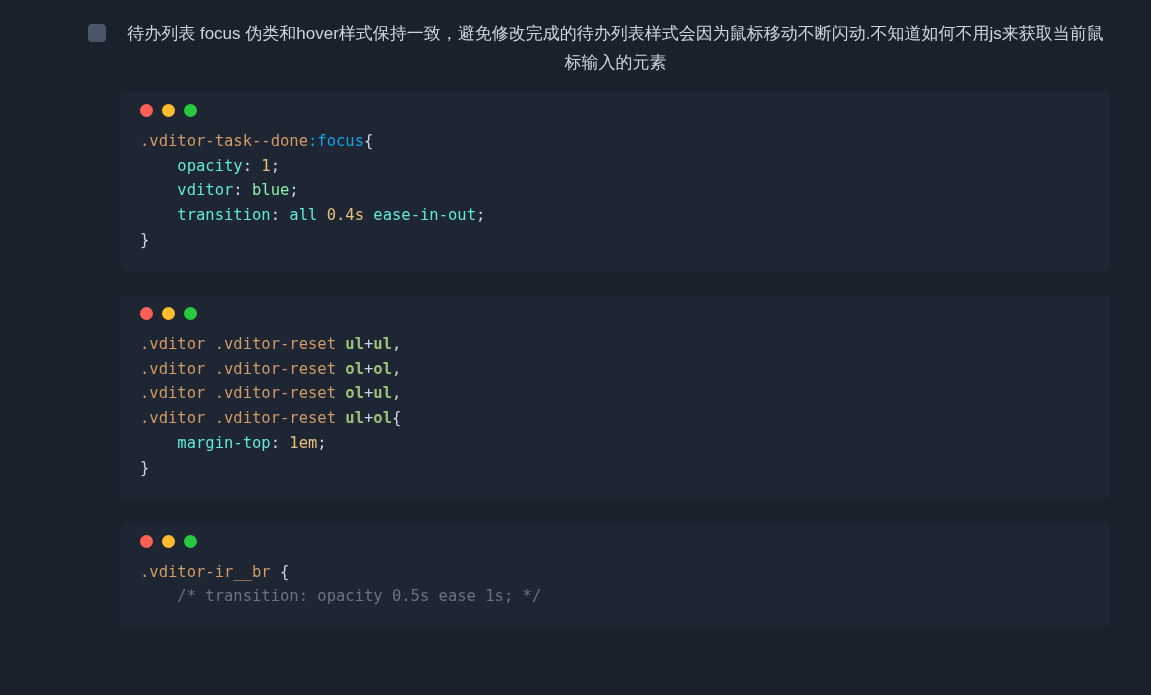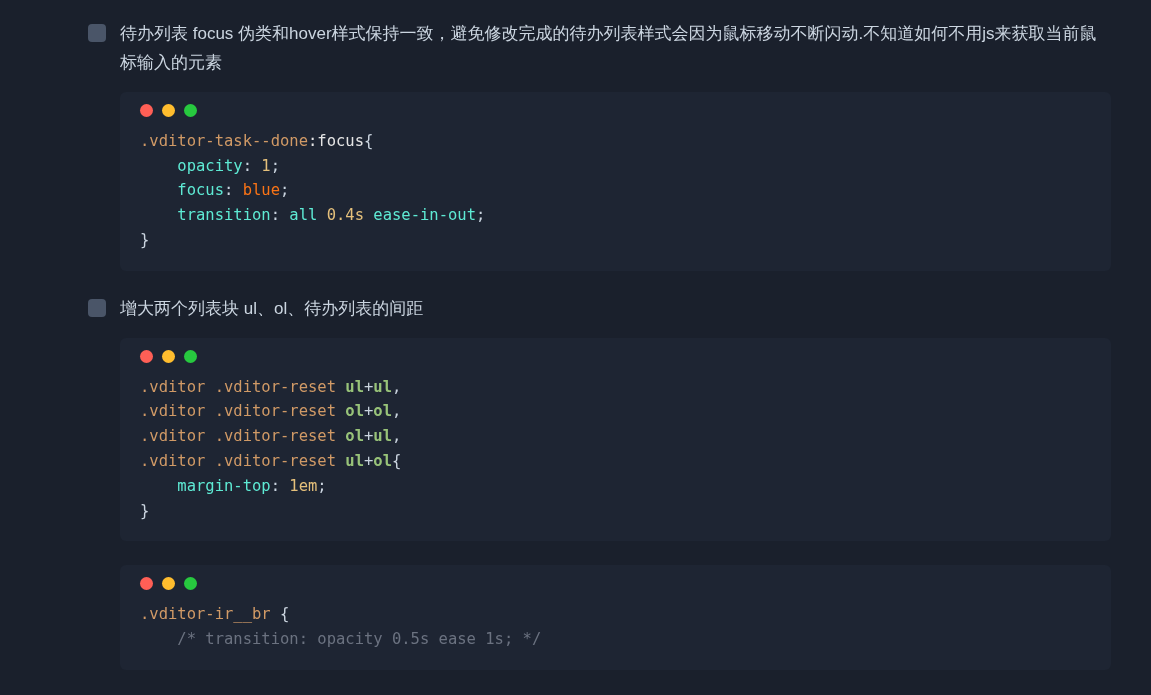--- a/index.html
+++ b/index.html
@@ -8,20 +8,21 @@
     color: #cbd5e0;
     font-family: -apple-system, BlinkMacSystemFont, "Segoe UI", Helvetica, Arial, sans-serif;
     font-size: 16px;
     line-height: 1.6;
     padding: 20px 40px 0 40px;
   }
   .item {
     display: flex;
     align-items: flex-start;
     margin-bottom: 8px;
+    text-align: center;
   }
   .checkbox {
     width: 18px;
     height: 18px;
     border-radius: 4px;
     background: #4a5568;
     flex-shrink: 0;
     margin-top: 4px;
     margin-left: 48px;
     margin-right: 14px;
@@ -49,53 +50,49 @@
   .dot {
     width: 13px;
     height: 13px;
     border-radius: 50%;
   }
   .dot-red { background: #ff5f56; }
   .dot-yellow { background: #ffbd2e; }
   .dot-green { background: #27c93f; }
   pre { white-space: pre; }
   .c-sel   { color: #d19a66; text-align: center; }      
-  .c-psel  { color: #e5e5e5; margin-top: 37px; }      
+  .c-psel  { color: #0ea5e9; margin-top: 37px; }      
   .c-tag   { color: #98c379; font-weight: 700; } 
   .c-prop  { color: #5eead4; }      
   .c-punc  { color: #cbd5e0; }      
   .c-num   { color: #e5c07b; }      
   .c-kw    { color: #5eead4; }      
-  .c-blue  { color: #f97316; }      
+  .c-blue  { color: #86efac; }      
   .c-comm  { color: #6b7280; }      
   .c-brace { color: #cbd5e0; }
 </style>
 </head>
 <body>
 
 <div id="root">
     <div class="item">
       <div class="checkbox"></div>
       <div class="item-text">待办列表 focus 伪类和hover样式保持一致，避免修改完成的待办列表样式会因为鼠标移动不断闪动.不知道如何不用js来获取当前鼠标输入的元素</div>
     </div>
     <div class="code-block">
       <div class="dots">
         <div class="dot dot-red"></div>
         <div class="dot dot-yellow"></div>
         <div class="dot dot-green"></div>
       </div>
       <pre><span class="c-sel">.vditor-task--done</span><span class="c-psel">:focus</span><span class="c-brace">{</span>
     <span class="c-prop">opacity</span><span class="c-punc">: </span><span class="c-num">1</span><span class="c-punc">;</span>
-    <span class="c-prop">focus</span><span class="c-punc">: </span><span class="c-blue">blue</span><span class="c-punc">;</span>
+    <span class="c-prop">vditor</span><span class="c-punc">: </span><span class="c-blue">blue</span><span class="c-punc">;</span>
     <span class="c-prop">transition</span><span class="c-punc">: </span><span class="c-kw">all</span> <span class="c-num">0.4s</span> <span class="c-kw">ease-in-out</span><span class="c-punc">;</span>
 <span class="c-brace">}</span></pre>
-    </div>
-    <div class="item">
-      <div class="checkbox"></div>
-      <div class="item-text">增大两个列表块 ul、ol、待办列表的间距</div>
     </div>
     <div class="code-block">
       <div class="dots">
         <div class="dot dot-red"></div>
         <div class="dot dot-yellow"></div>
         <div class="dot dot-green"></div>
       </div>
       <pre><span class="c-sel">.vditor</span> <span class="c-sel">.vditor-reset</span> <span class="c-tag">ul</span><span class="c-punc">+</span><span class="c-tag">ul</span><span class="c-punc">,</span>
 <span class="c-sel">.vditor</span> <span class="c-sel">.vditor-reset</span> <span class="c-tag">ol</span><span class="c-punc">+</span><span class="c-tag">ol</span><span class="c-punc">,</span>
 <span class="c-sel">.vditor</span> <span class="c-sel">.vditor-reset</span> <span class="c-tag">ol</span><span class="c-punc">+</span><span class="c-tag">ul</span><span class="c-punc">,</span>

